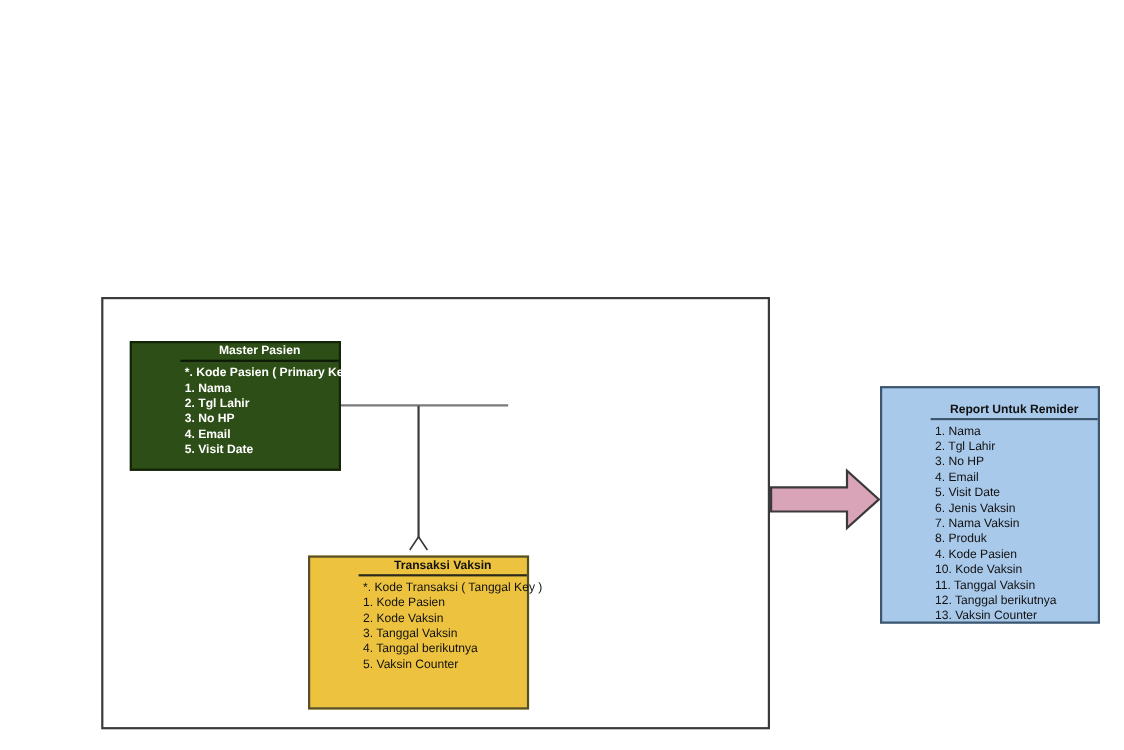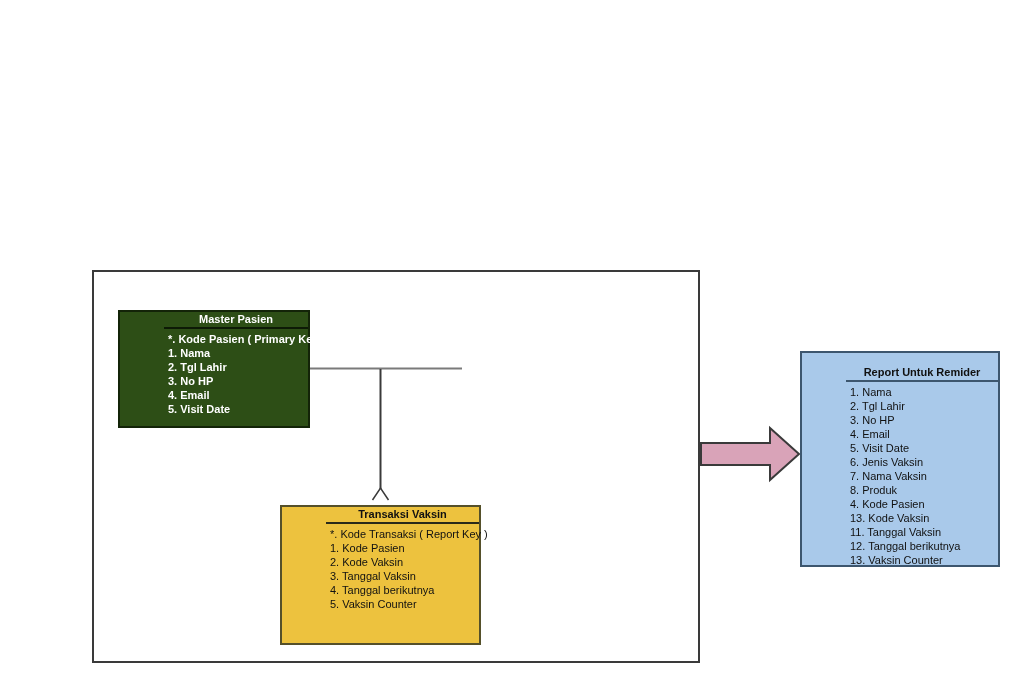--- a/index.html
+++ b/index.html
@@ -112,41 +112,41 @@
       <li>3. No HP</li>
       <li>4. Email</li>
       <li>5. Visit Date</li>
     </ul>
   </div>
 
 
   <div class="entity yellow" id="transaksi-vaksin">
     <div class="entity-title">Transaksi Vaksin</div>
     <ul class="entity-fields">
-      <li>*. Kode Transaksi ( Report Key )</li>
+      <li>*. Kode Transaksi ( Tanggal Key )</li>
       <li>1. Kode Pasien</li>
       <li>2. Kode Vaksin</li>
       <li>3. Tanggal Vaksin</li>
       <li>4. Tanggal berikutnya</li>
       <li>5. Vaksin Counter</li>
     </ul>
   </div>
 
   <div class="entity blue" id="report-remider">
     <div class="entity-title">Report Untuk Remider</div>
     <ul class="entity-fields">
       <li>1. Nama</li>
       <li>2. Tgl Lahir</li>
       <li>3. No HP</li>
       <li>4. Email</li>
       <li>5. Visit Date</li>
       <li>6. Jenis Vaksin</li>
       <li>7. Nama Vaksin</li>
       <li>8. Produk</li>
       <li>4. Kode Pasien</li>
-      <li>13. Kode Vaksin</li>
+      <li>10. Kode Vaksin</li>
       <li>11. Tanggal Vaksin</li>
       <li>12. Tanggal berikutnya</li>
       <li>13. Vaksin Counter</li>
     </ul>
   </div>
 
 </div>
 
 </body></html>

